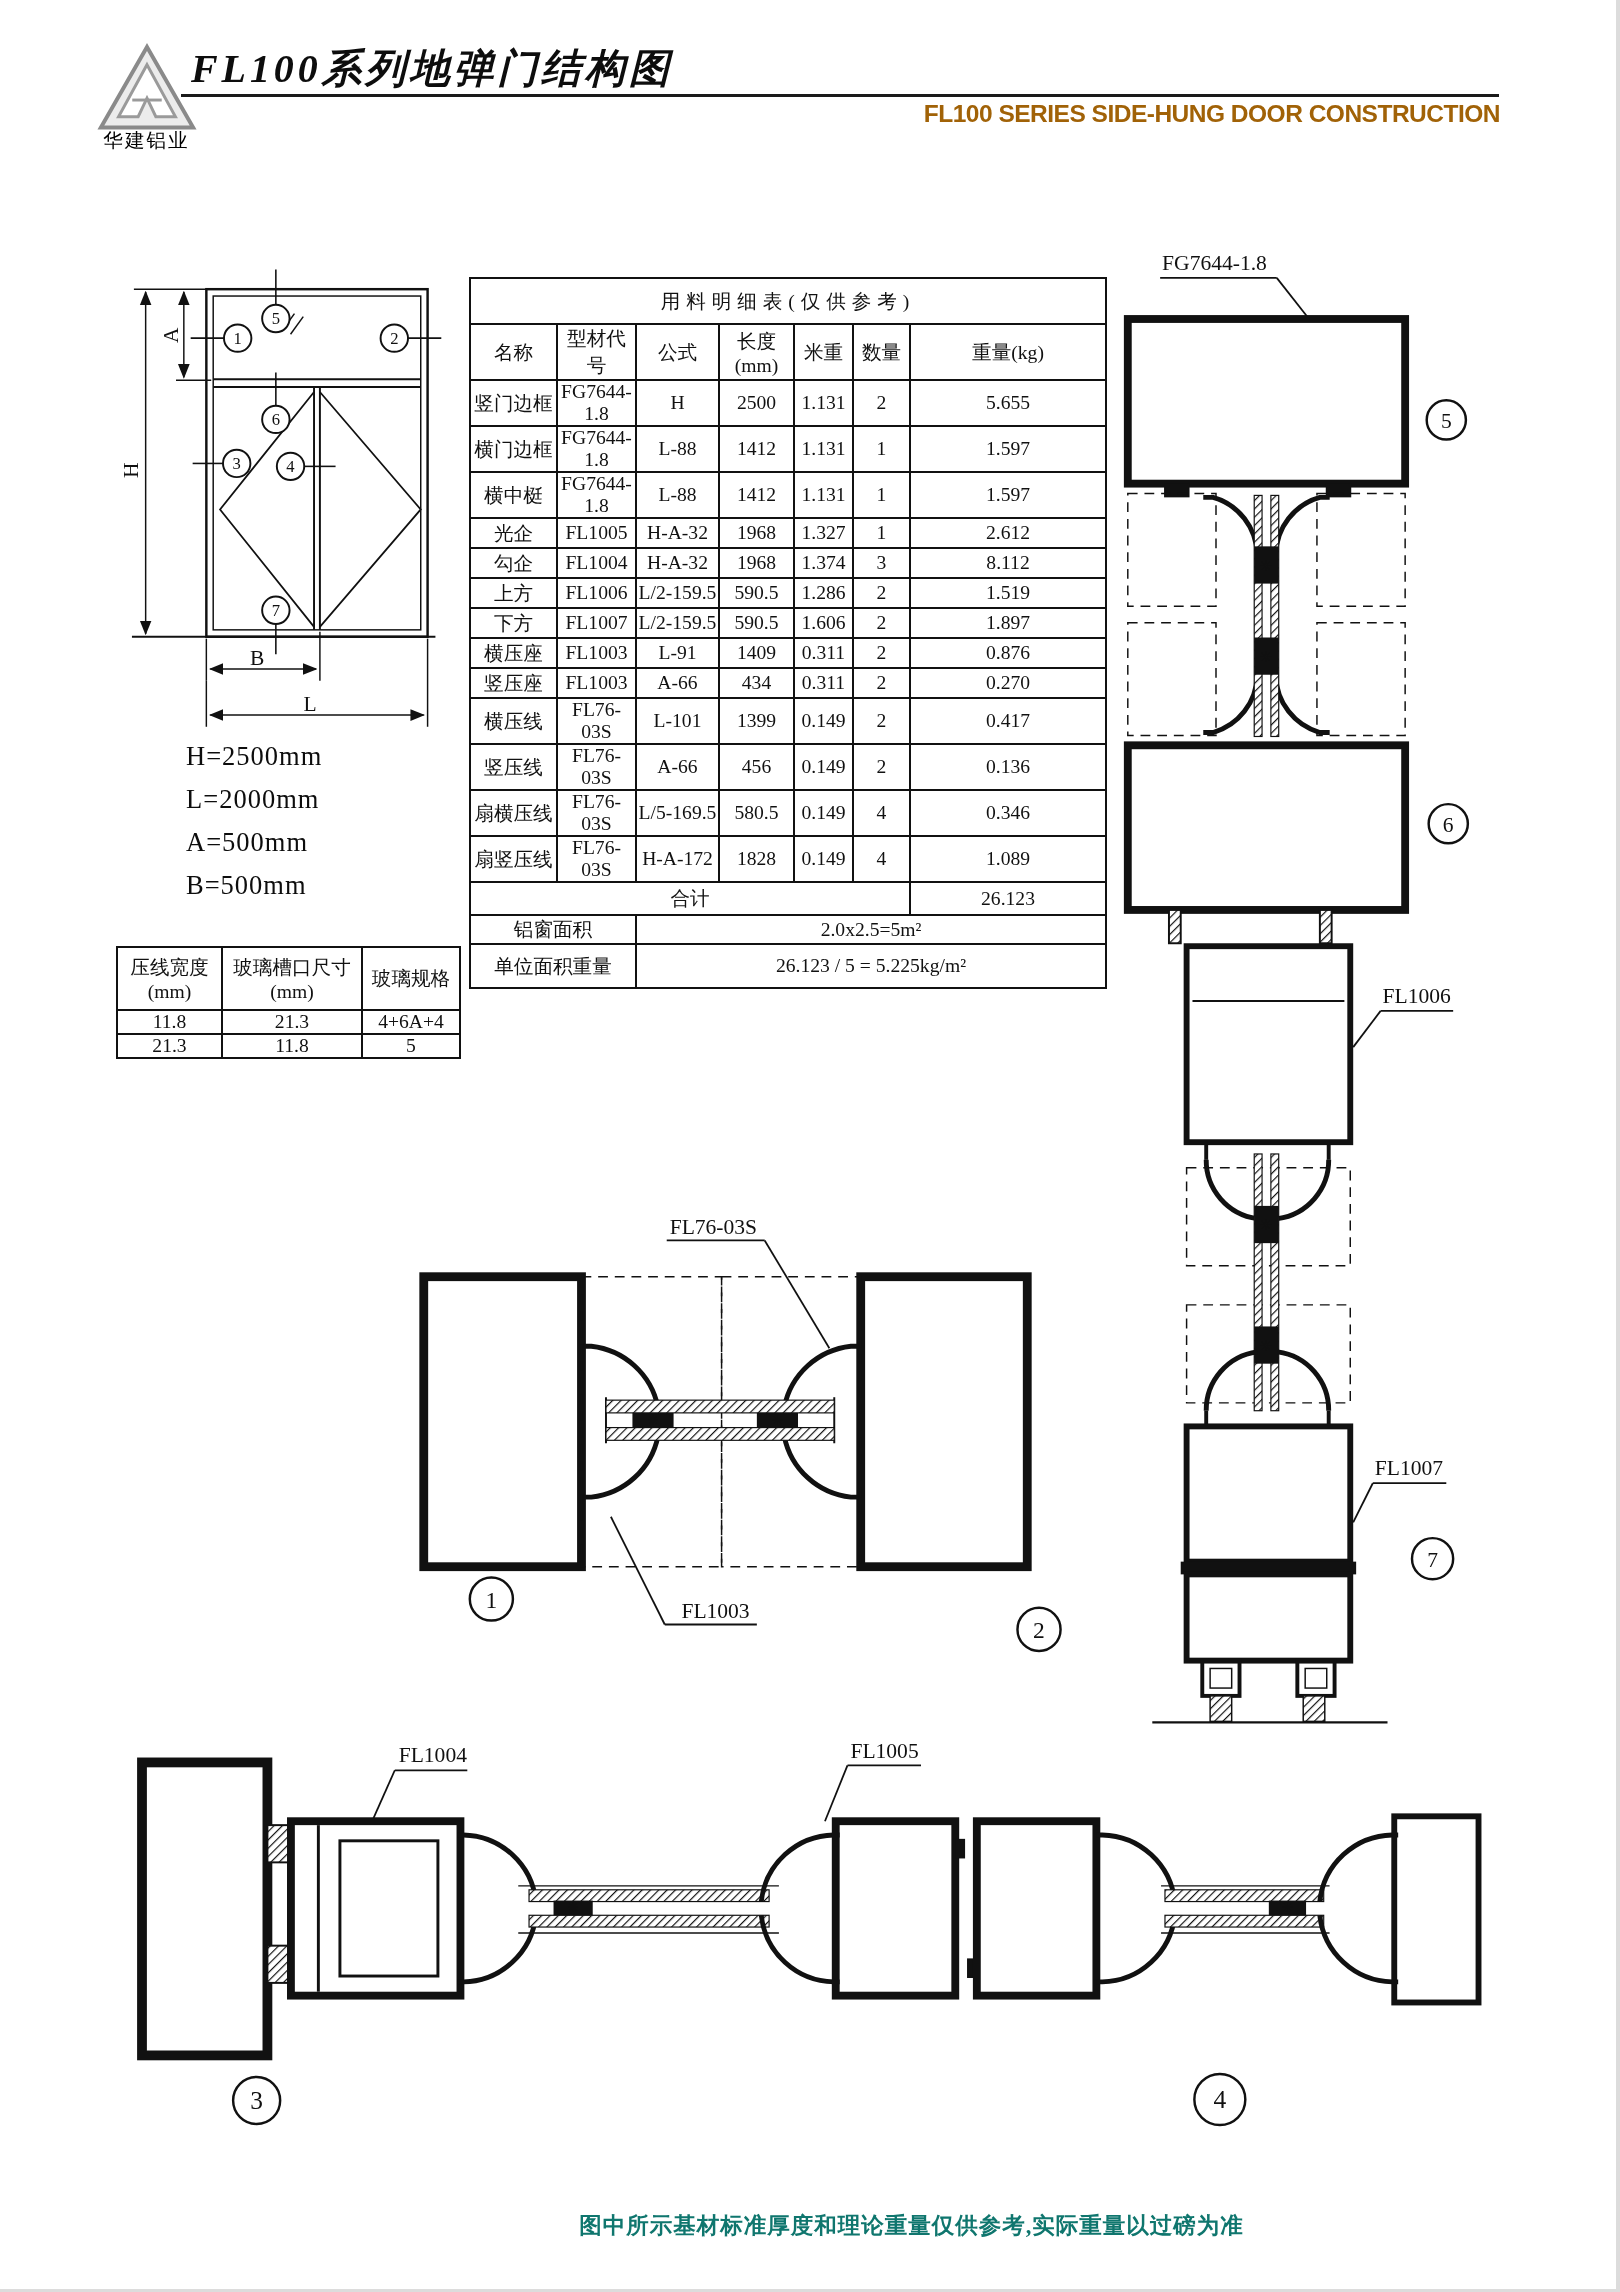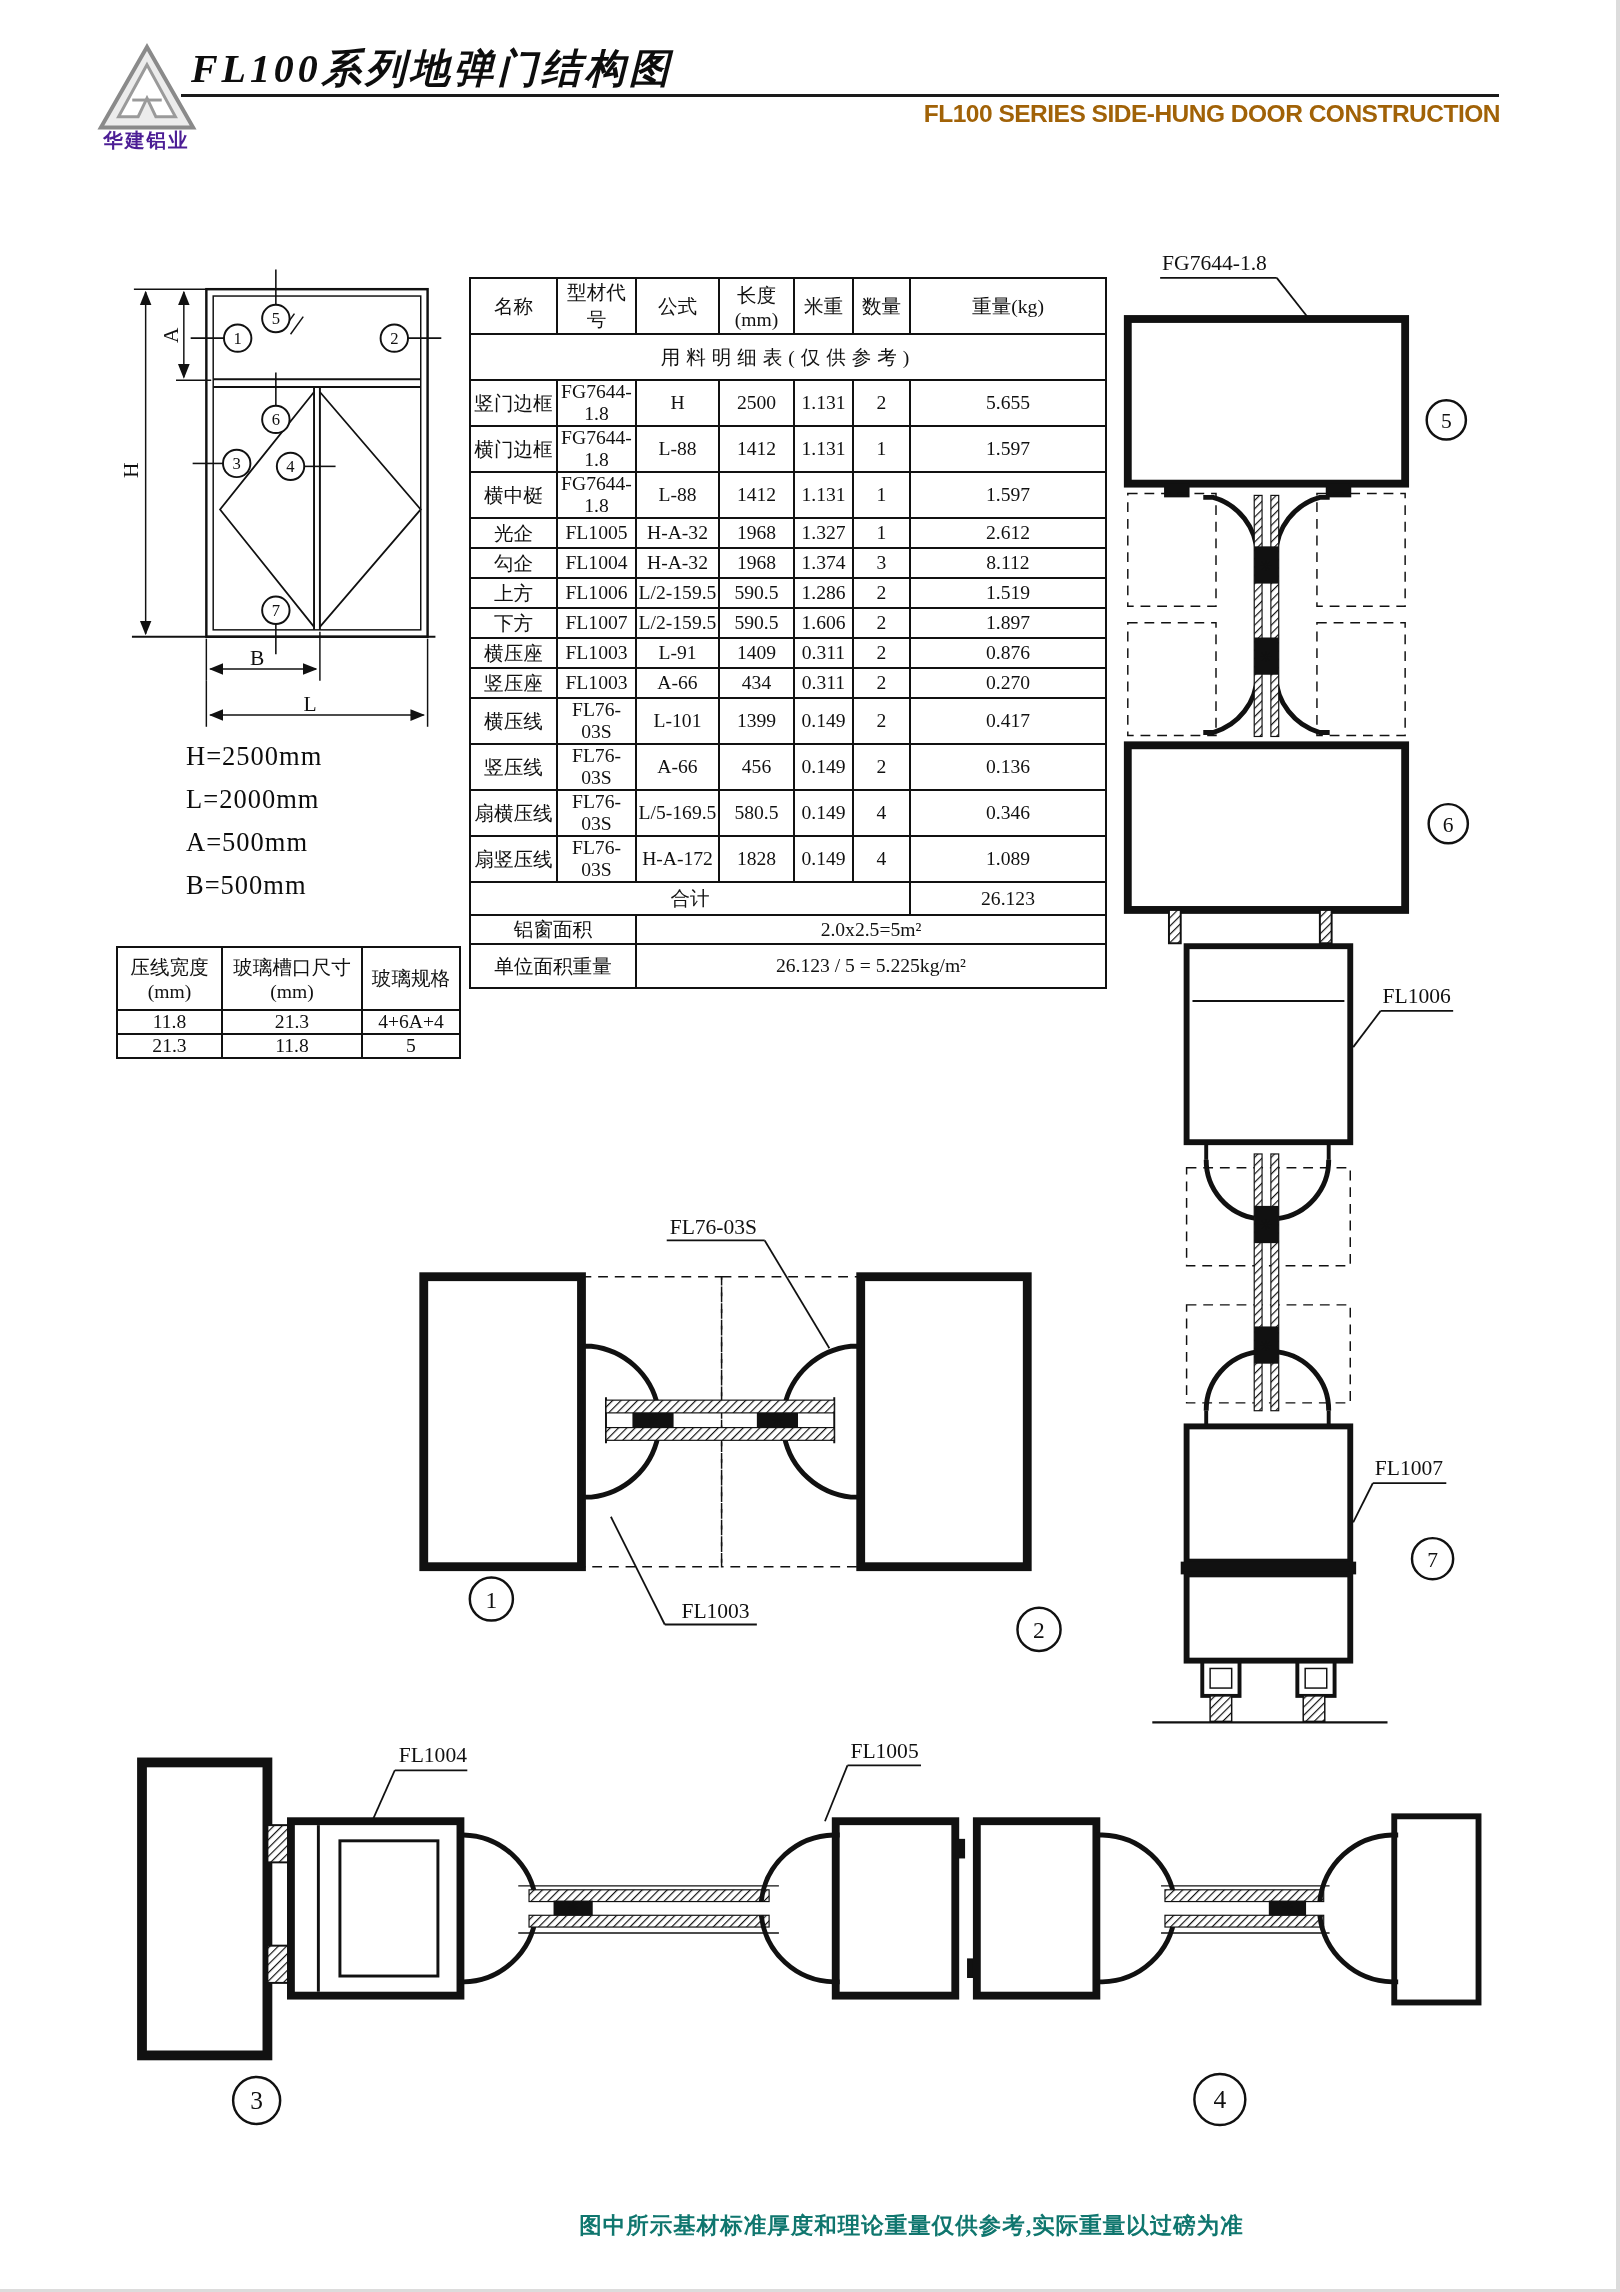--- a/index.html
+++ b/index.html
@@ -6,22 +6,22 @@
   .page{position:relative;width:1620px;height:2293px;background:#fff;overflow:hidden;
         font-family:"Liberation Serif",serif;color:#111;
         border-right:4.9px solid #dcdcdc;border-bottom:4.9px solid #dcdcdc;box-sizing:border-box;}
   .abs{position:absolute;}
   
   .title{left:191px;top:41px;font-size:40px;font-weight:bold;font-style:italic;letter-spacing:3.9px;color:#0d0d0d;text-align:center;}
   .title-rule{left:181px;top:94px;width:1318px;height:2.9px;background:#1a1a1a;}
   .subtitle{left:588px;top:100px;width:912px;text-align:right;font-family:"Liberation Sans",sans-serif;
             font-weight:bold;font-size:24.5px;letter-spacing:-0.5px;color:#a16207;}
   .logo-box{left:93px;top:43px;width:108px;height:118px;}
-  .logo-text{left:84px;top:127px;width:125px;text-align:center;font-weight:bold;font-size:19.6px;
-             letter-spacing:2px;color:#4c1d95;}
+  .logo-text{left:84px;top:127px;width:125px;text-align:center;font-weight:normal;font-size:19.6px;
+             letter-spacing:2px;color:#000000;}
   
   table{border-collapse:collapse;table-layout:fixed;background:#fff;}
   .mat-table{border:2.9px solid #111;font-family:"Liberation Serif",serif;}
   .mat-table td{border:2px solid #111;text-align:center;vertical-align:middle;padding:0;
                 font-size:19.6px;color:#111;overflow:hidden;}
   .mat-table tr{height:30px;}
   .t-title{font-size:23.5px;letter-spacing:5.9px;}
   .small-num{font-size:18.6px;}
   .glass-table{border:2.9px solid #111;}
   .glass-table td{border:2px solid #111;text-align:center;vertical-align:middle;padding:0;
@@ -121,31 +121,31 @@
     <colgroup>
       <col style="width:87px">
         <col style="width:79px">
         <col style="width:83px">
         <col style="width:75px">
       <col style="width:59px">
         <col style="width:57px">
         <col style="width:196px">
     </colgroup>
     <tbody>
+      <tr style="height:46px">
+        <td colspan="7" class="t-title">用料明细表(仅供参考)</td>
+      </tr>
       <tr style="height:49px">
         <td>名称</td>
         <td>型材代号</td>
         <td>公式</td>
         <td>长度(mm)</td>
         <td>米重</td>
         <td>数量</td>
         <td>重量(kg)</td>
-      </tr>
-      <tr style="height:46px">
-        <td colspan="7" class="t-title">用料明细表(仅供参考)</td>
       </tr>
     </tbody>
     <tbody>
         <tr>
           <td>竖门边框</td>
           <td class="small-num">FG7644-1.8</td>
           <td>H</td>
           <td>2500</td>
           <td>1.131</td>
           <td>2</td>

